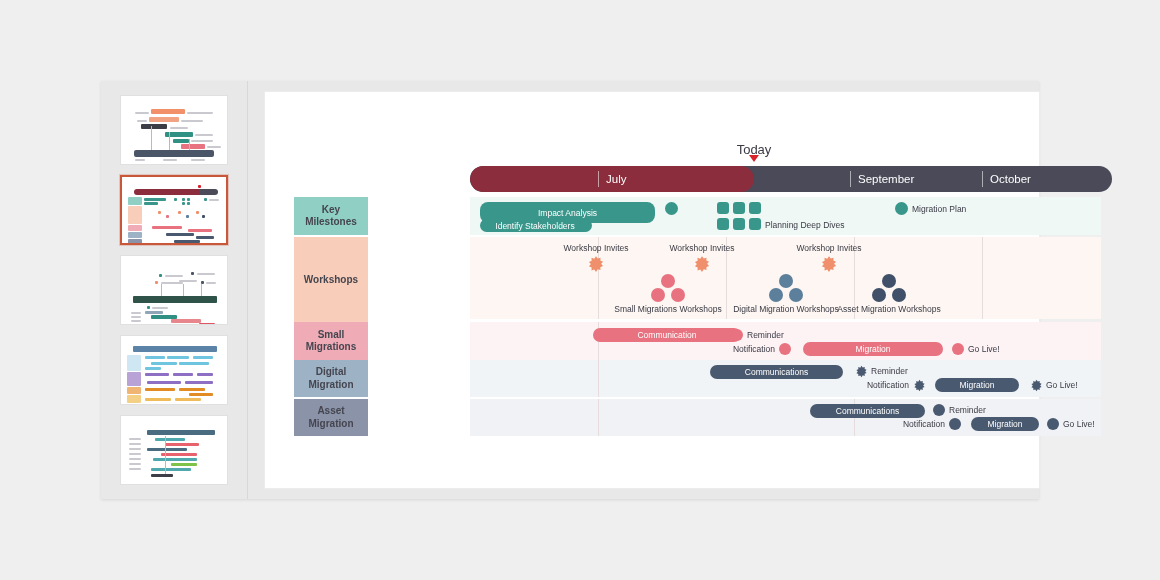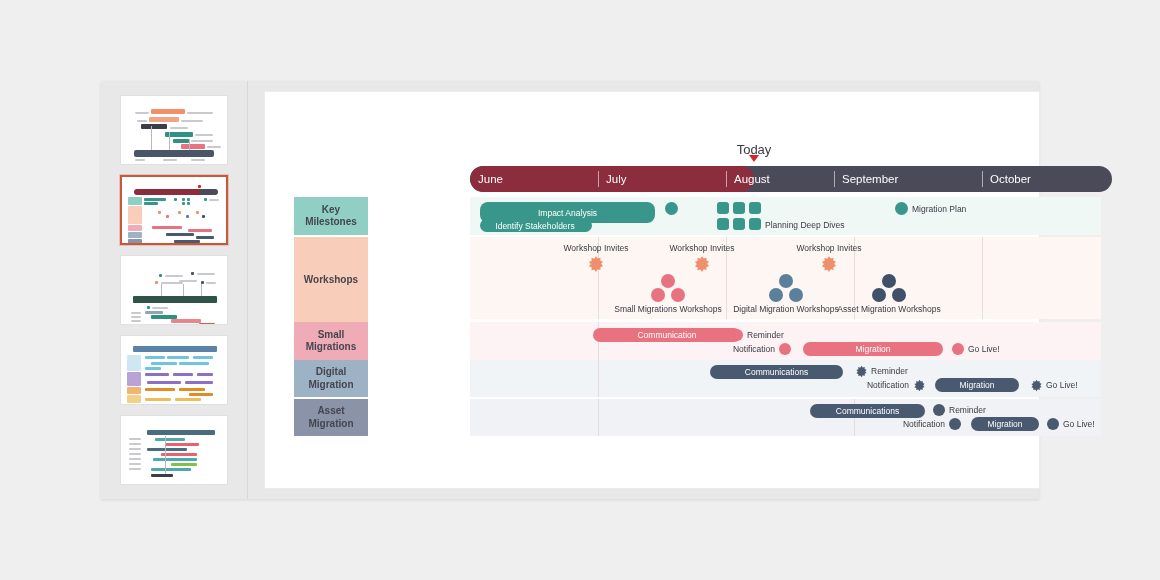--- a/index.html
+++ b/index.html
@@ -341,32 +341,25 @@
 
     <div class="canvas">
 
       <div class="today-wrap">
         <div class="today-label" style="left:489px;top:50px;">Today</div>
         <div class="today-arrow" style="left:489px;top:63px;"></div>
       </div>
 
       <div class="tl-header" style="left:205px;top:74px;width:642px;height:26px;">
         <div class="tl-header-past" style="width:284px;"></div>
-        <div class="tl-month" style="left:0px;width:128px;">
-          <span>June</span>
-        </div>
         <div class="tl-month" style="left:128px;width:128px;">
           <span class="mdiv"></span>
           <span>July</span>
         </div>
-        <div class="tl-month" style="left:256px;width:128px;">
-          <span class="mdiv"></span>
-          <span>August</span>
-        </div>
-        <div class="tl-month" style="left:364px;width:128px;">
+        <div class="tl-month" style="left:380px;width:128px;">
           <span class="mdiv"></span>
           <span>September</span>
         </div>
         <div class="tl-month" style="left:512px;width:130px;">
           <span class="mdiv"></span>
           <span>October</span>
         </div>
       </div>
 
       <div class="row-band" style="left:205px;top:105px;width:631px;height:38px;background:#f0f8f6;"></div>

